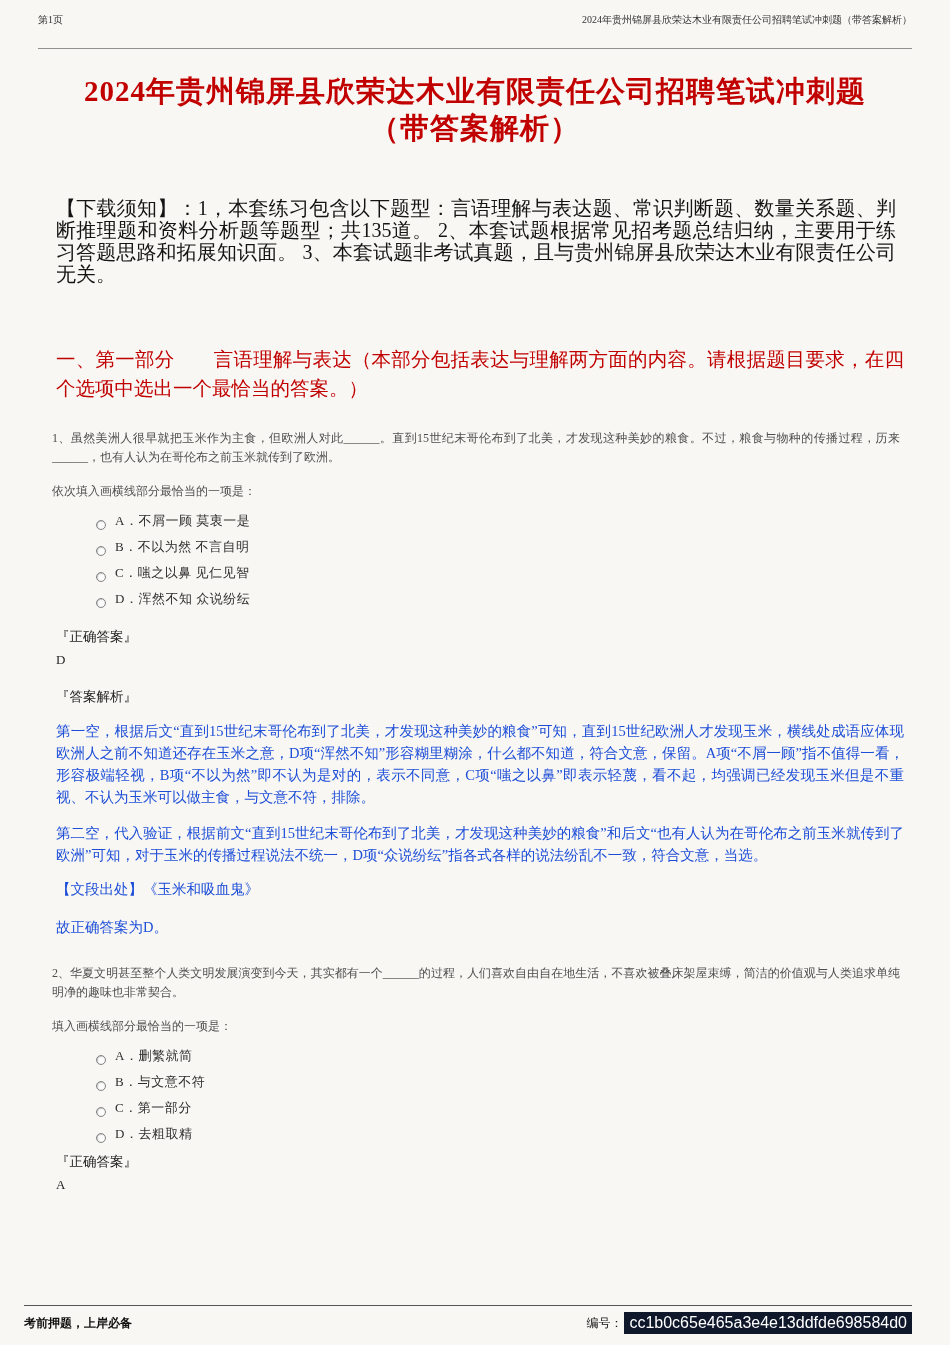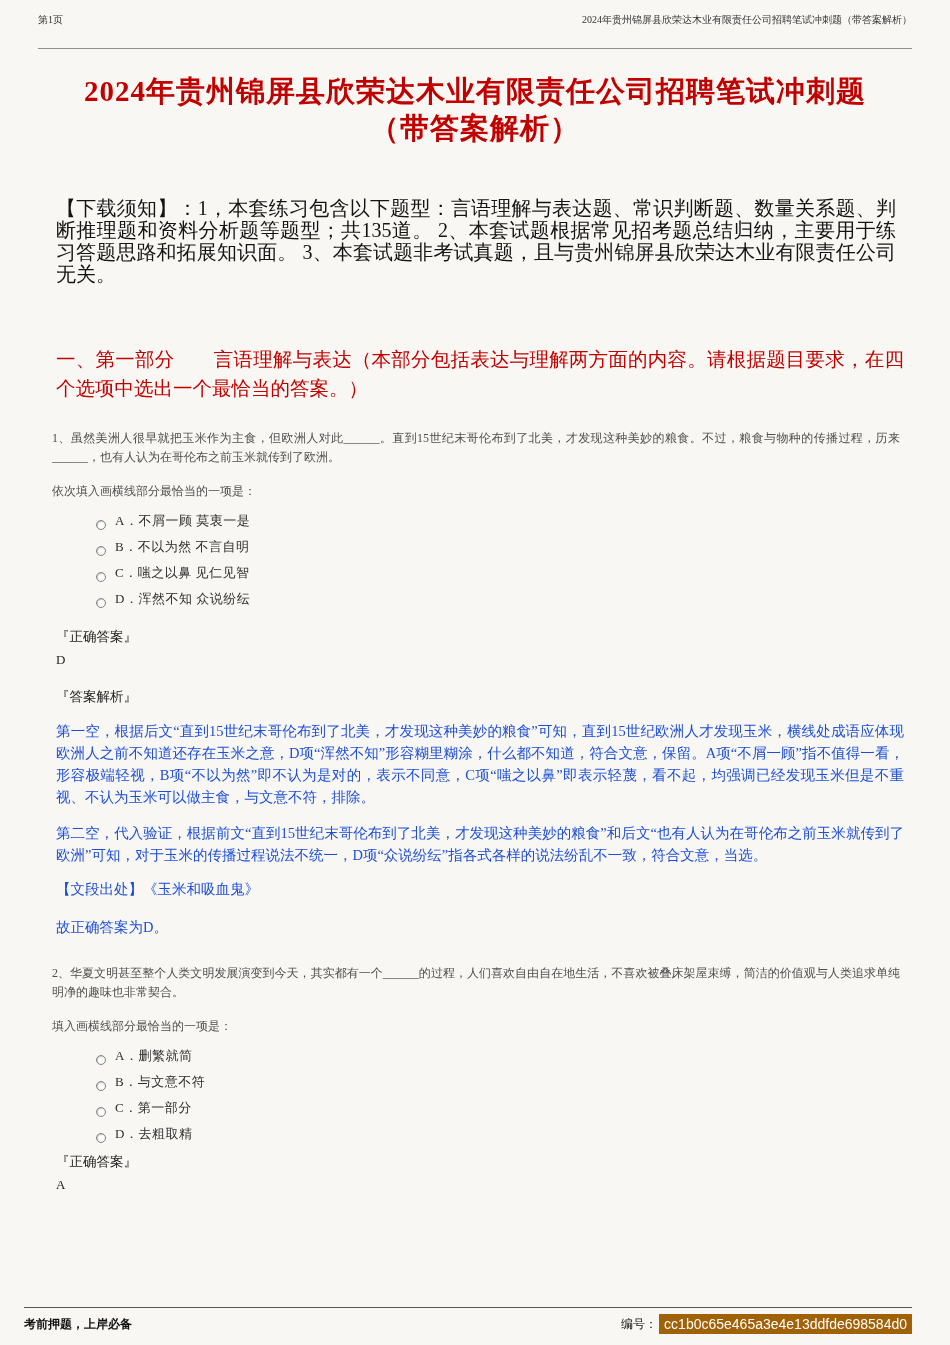--- a/index.html
+++ b/index.html
@@ -100,25 +100,25 @@
     border-top: 1px solid #555;
     padding-top: 6px;
     display: flex;
     justify-content: space-between;
     align-items: center;
     font-size: 12px;
   }
   .footer-left { font-weight: bold; color: #111; }
   .footer-right { color: #111; display: flex; align-items: center; }
   .code {
-    background: #a16207;
+    background: #0f172a;
     color: #ffffff;
     padding: 2px 5px;
     margin-left: 2px;
-    font-size: 14px;
+    font-size: 16px;
     font-family: "Liberation Sans", sans-serif;
   }
 </style>
 </head>
 <body>
 
 <div class="page">
 
   <div class="header">
     <span>第1页</span>

